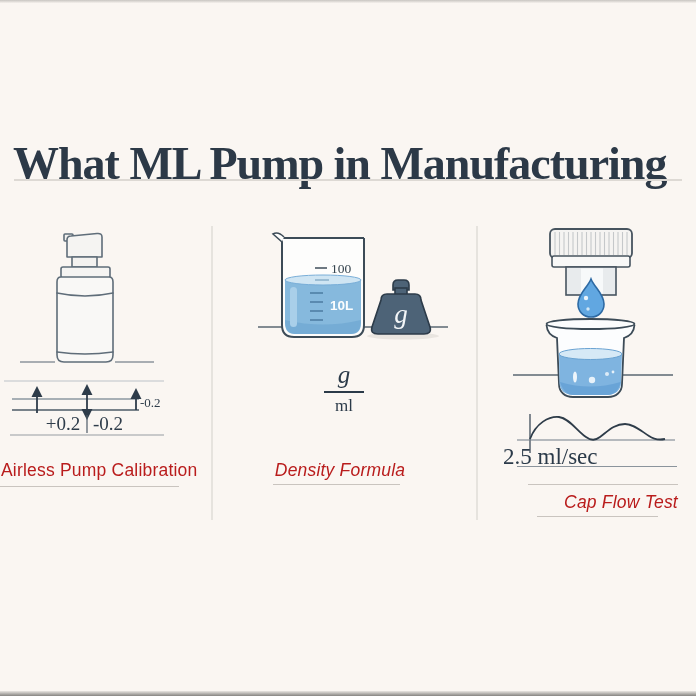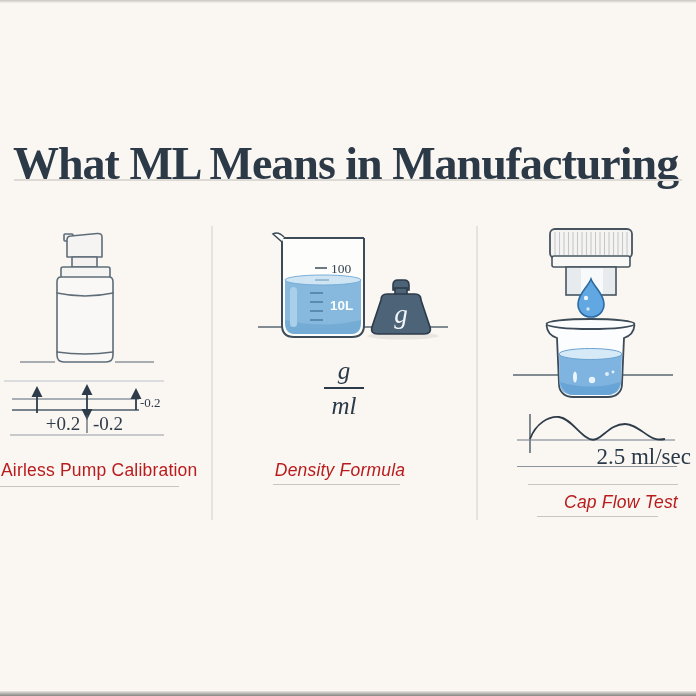--- a/index.html
+++ b/index.html
@@ -19,36 +19,36 @@
   .rule{position:absolute;height:1px;}
   .rule.light{background:#c9c4bf;}
   .rule.mid{background:#8b949c;}
   .formula{position:absolute;left:238px;top:358px;width:212px;height:60px;
            display:flex;align-items:center;justify-content:center;gap:10px;
            font-family:"Liberation Serif",serif;color:#2b3a49;}
   .formula .lhs{font-size:28px;}
   .frac{display:flex;flex-direction:column;align-items:center;line-height:1;}
   .frac .num{font-size:25px;font-style:italic;padding:0 4px 4px;}
   .frac .bar{width:40px;height:2px;background:#2b3a49;}
-  .frac .den{font-size:25px;font-style:italic;padding-top:4px;}
-  .flow-rate{position:absolute;left:503px;top:444px;width:188px;text-align:right;
+  .frac .den{font-size:17px;padding-top:4px;}
+  .flow-rate{position:absolute;left:503px;top:444px;width:188px;text-align:left;
              font-family:"Liberation Serif",serif;font-size:23px;color:#2b3a49;}
   svg{position:absolute;display:block;}
   text{font-family:"Liberation Serif",serif;}
   .sans{font-family:"Liberation Sans",sans-serif;}
 </style>
 </head>
 <body>
 
 <div class="canvas">
 
   <div class="top-edge"></div>
   <div class="bottom-edge"></div>
 
-  <h1 class="title">What ML Means in Manufacturing</h1>
+  <h1 class="title">What ML Pump in Manufacturing</h1>
   <div class="title-rule"></div>
 
   <div class="col-divider d1"></div>
   <div class="col-divider d2"></div>
 
   <section>
 
     <svg style="left:8px;top:224px" width="160" height="146" viewBox="0 0 160 146">
       <g stroke="#5f6d79" stroke-width="1.6" stroke-linejoin="round" stroke-linecap="round">
         <rect x="56" y="10" width="9" height="7" rx="1" fill="#f2f1ef"></rect>

